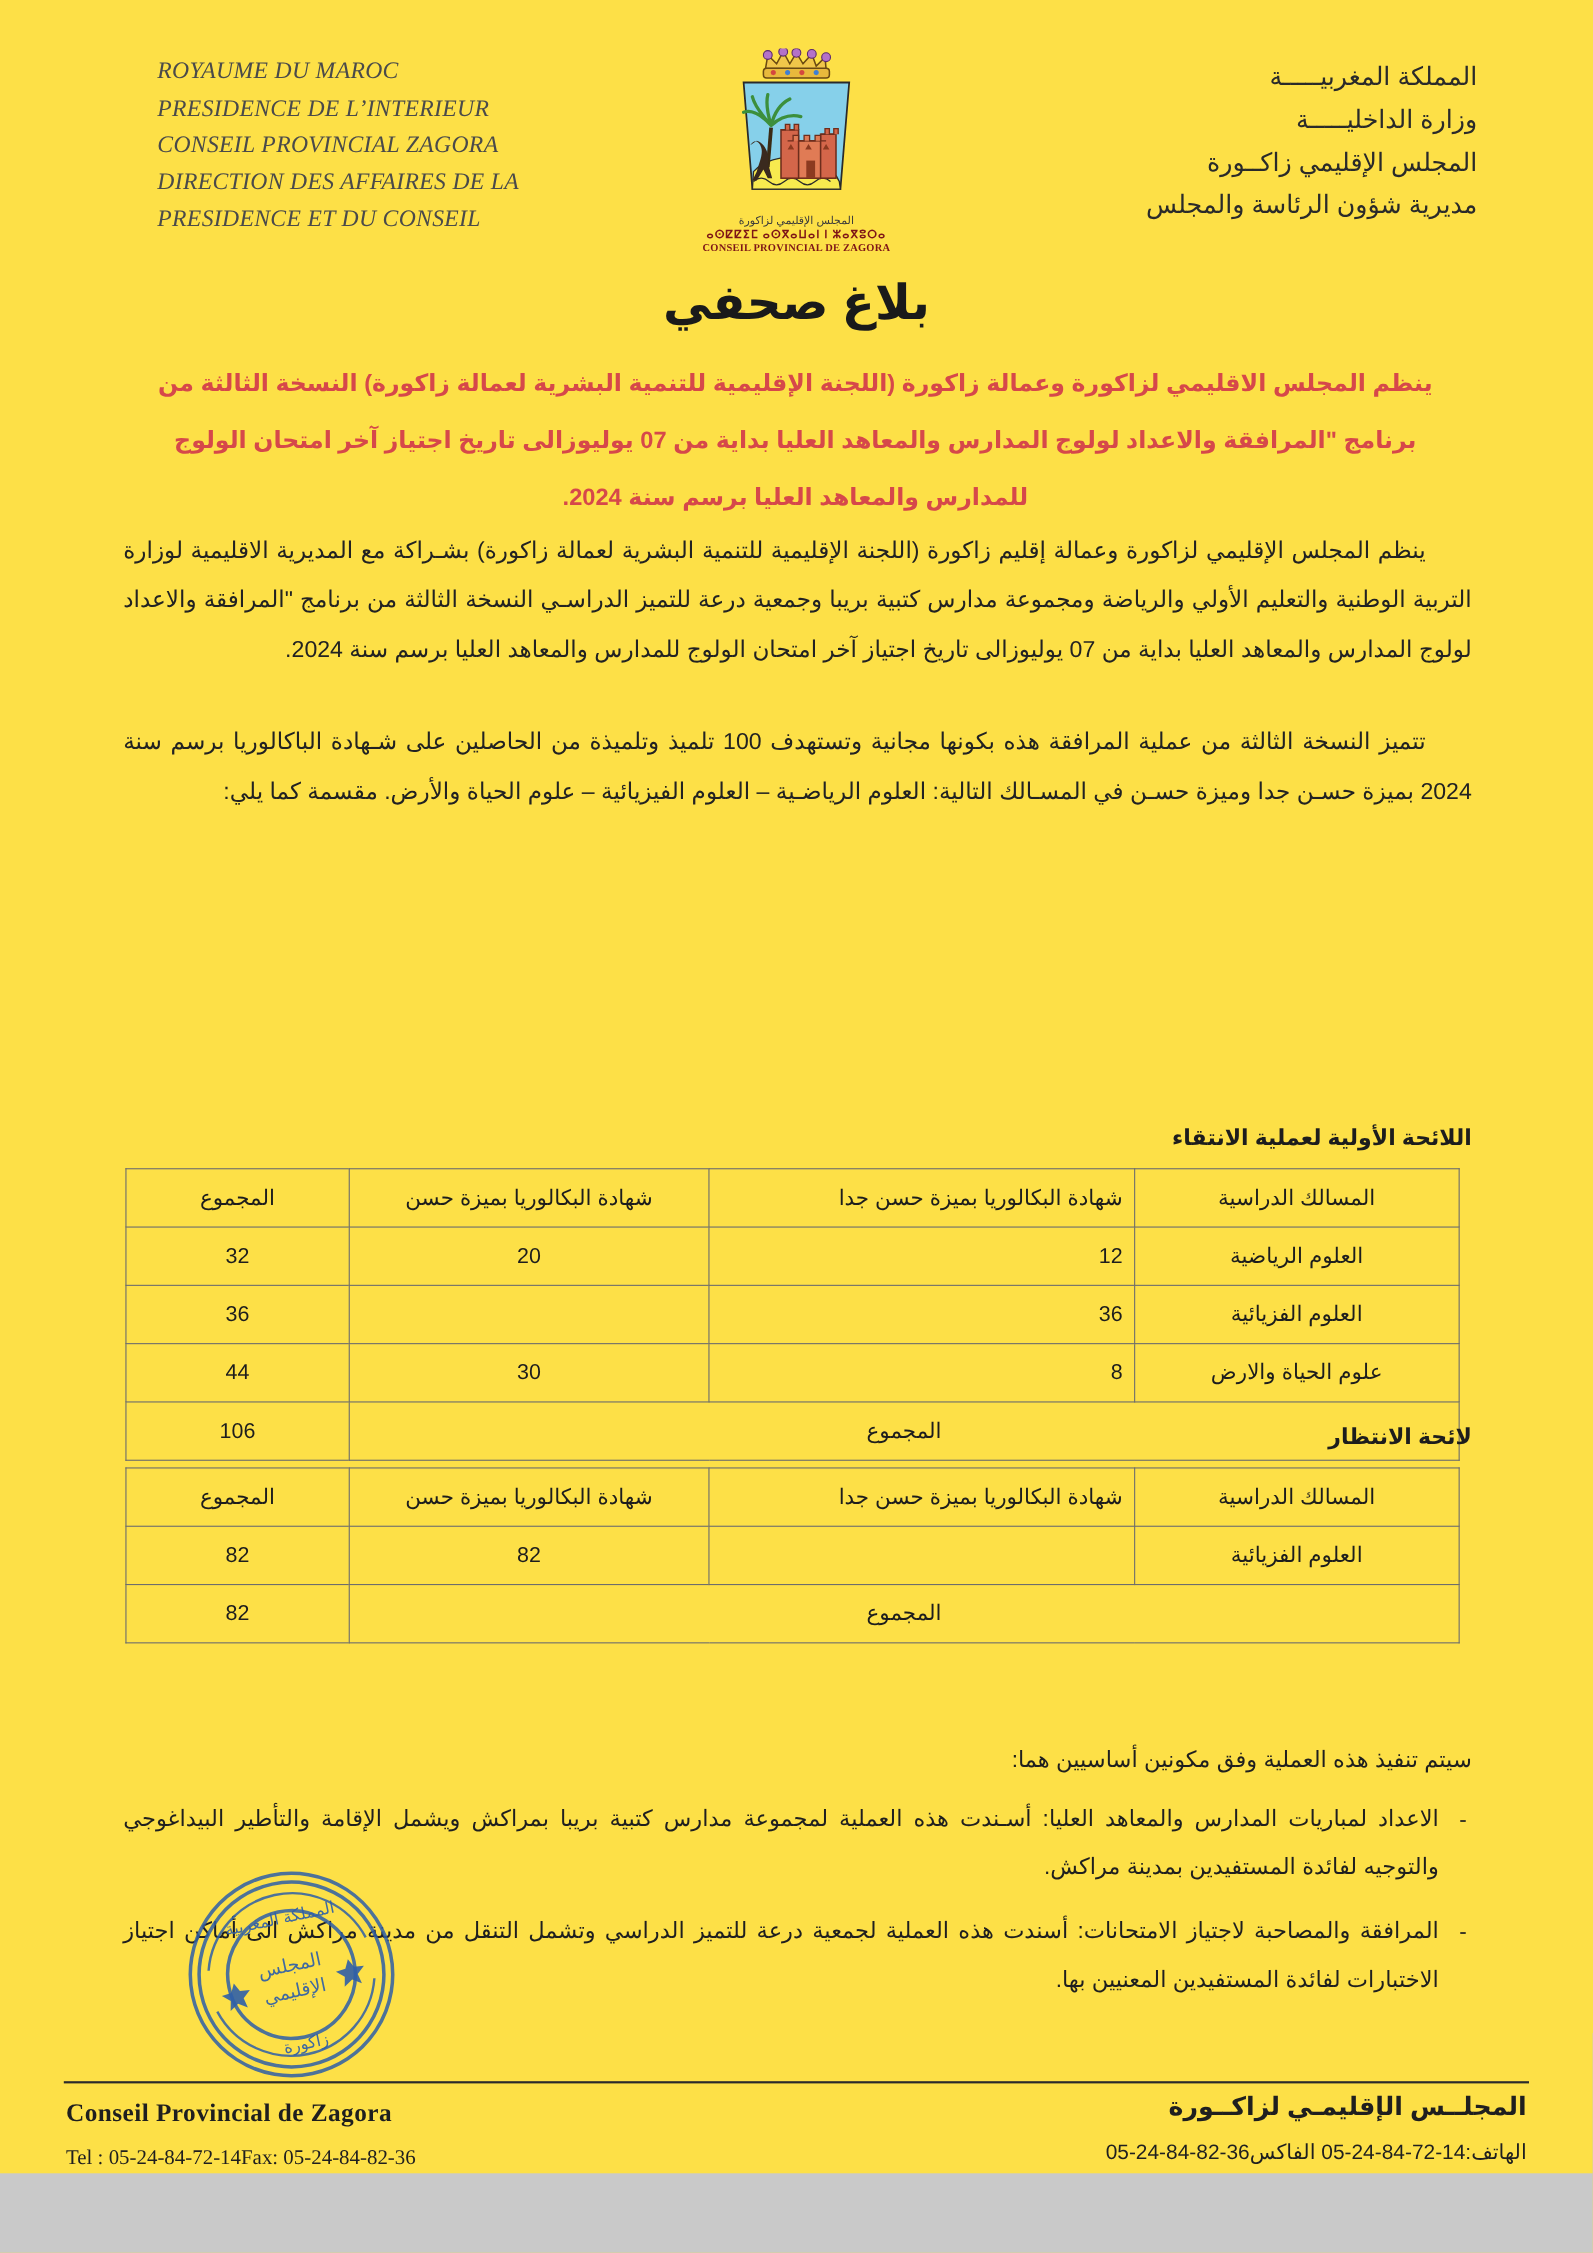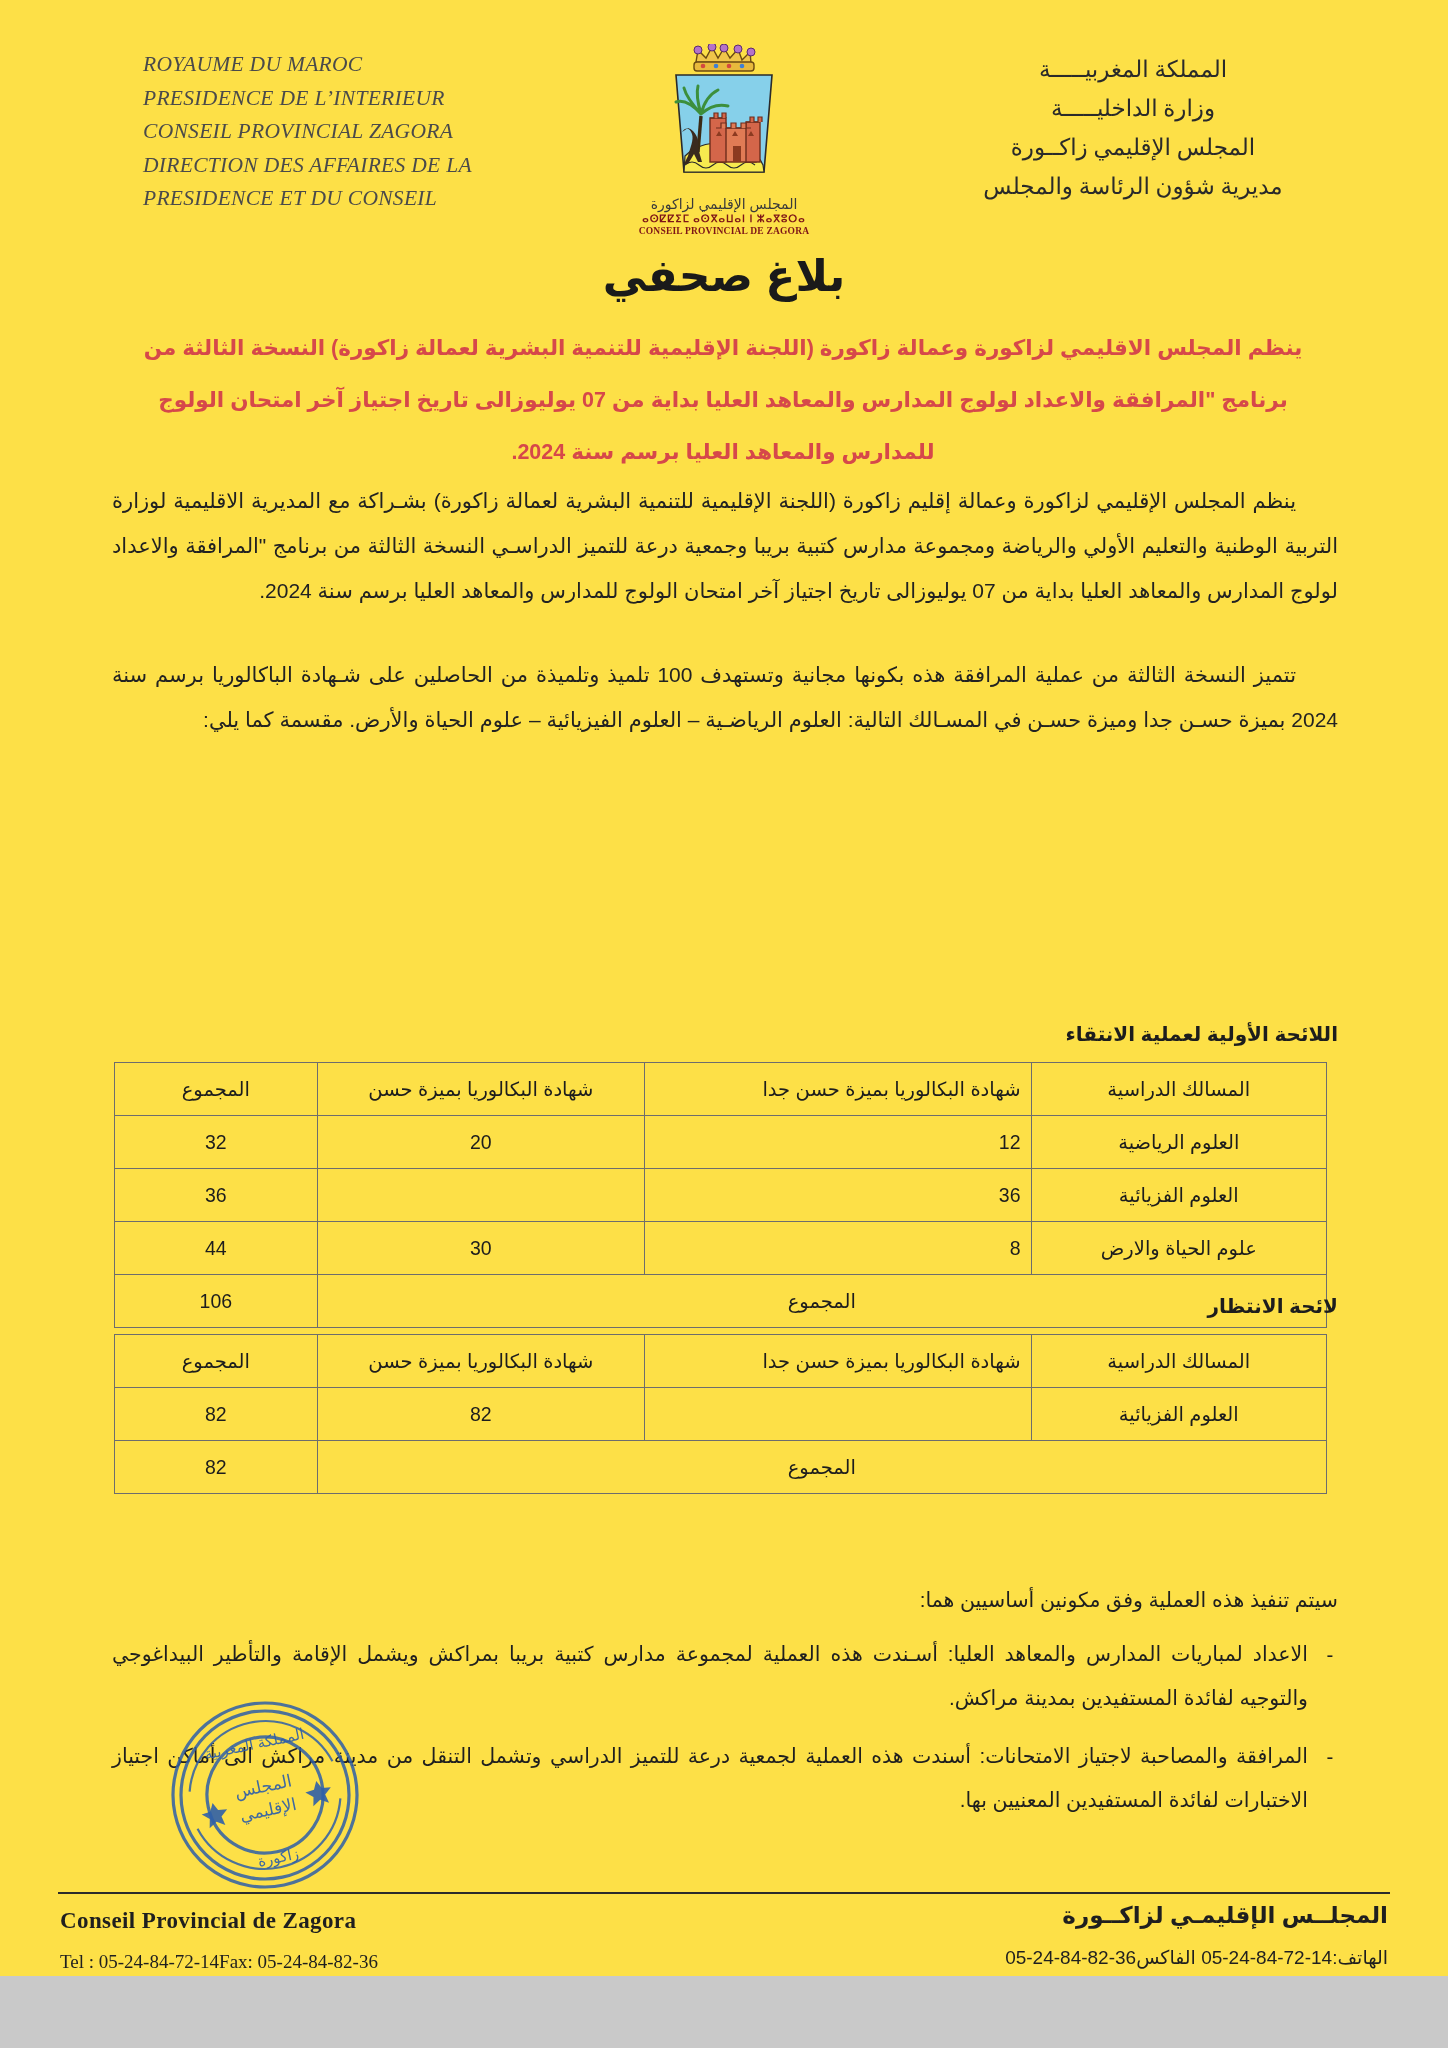--- a/index.html
+++ b/index.html
@@ -40,25 +40,24 @@
     font-size: 21.5px;
     line-height: 33.5px;
     letter-spacing: 0.3px;
     color: #4a4a4a;
   }
   .hdr-ar {
     position: absolute;
     top: 6px;
     right: 105px;
     width: 420px;
-    text-align: center;
+    text-align: right;
     font-size: 23px;
     line-height: 39px;
     color: #2a2a2a;
-    font-family: Liberation Serif, serif;
   }
   .hdr-ar div { white-space: nowrap; }
 
   
   .emblem {
     position: absolute;
     top: 0px;
     left: 50%;
     transform: translateX(-50%);
     width: 190px;
@@ -70,21 +69,21 @@
     font-family: "Liberation Serif", "DejaVu Serif", serif;
     font-weight: bold;
     font-size: 9.5px;
     line-height: 12px;
     color: #7e1517;
     letter-spacing: 0.2px;
     direction: ltr;
   }
   .emblem-cap .tif { font-size: 10px; letter-spacing: 1px; }
   .emblem-ar-small {
-    font-size: 14px;
+    font-size: 10px;
     color: #3a3a3a;
     margin-bottom: 1px;
   }
 
   
   .doc-title {
     position: absolute;
     top: 250px;
     left: 0; right: 0;
     text-align: center;

